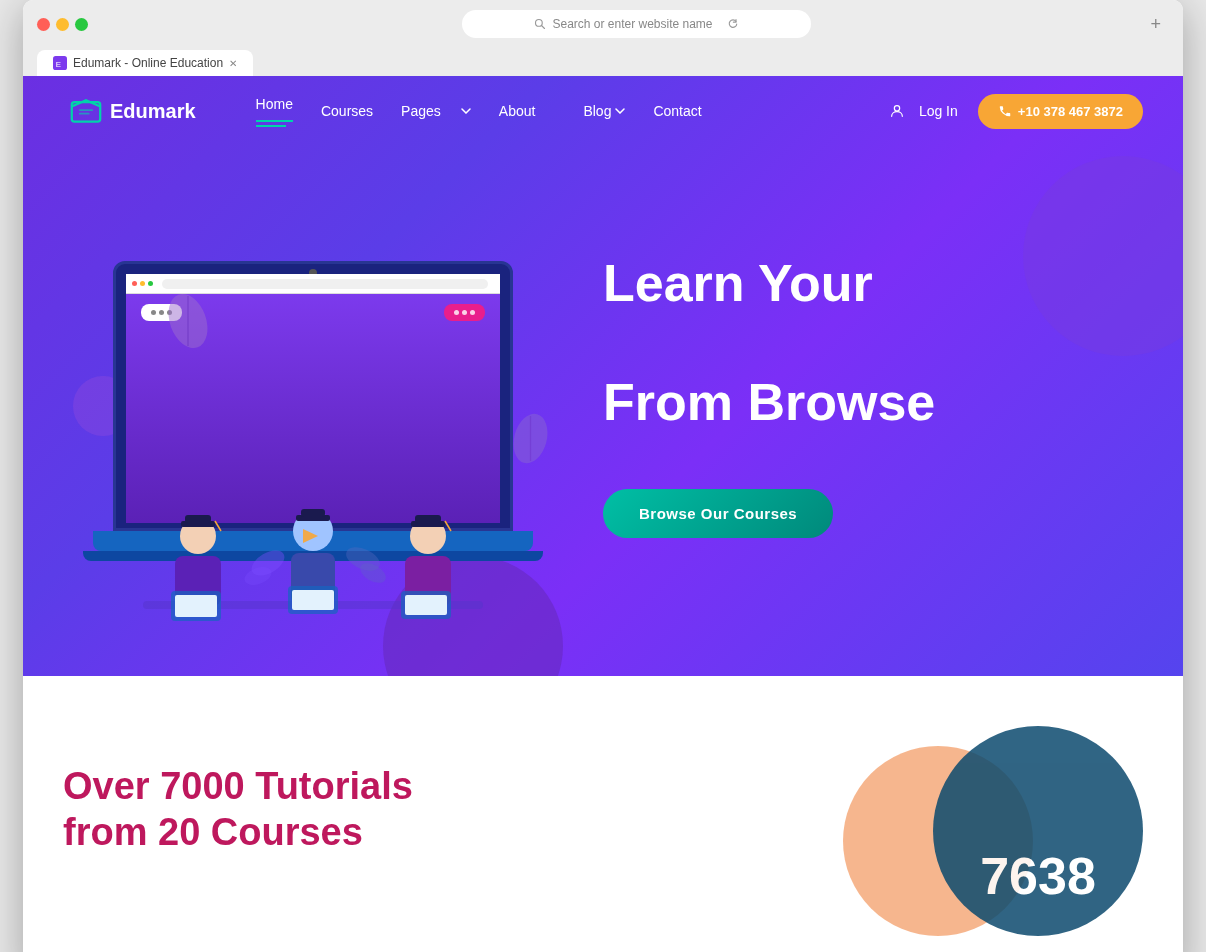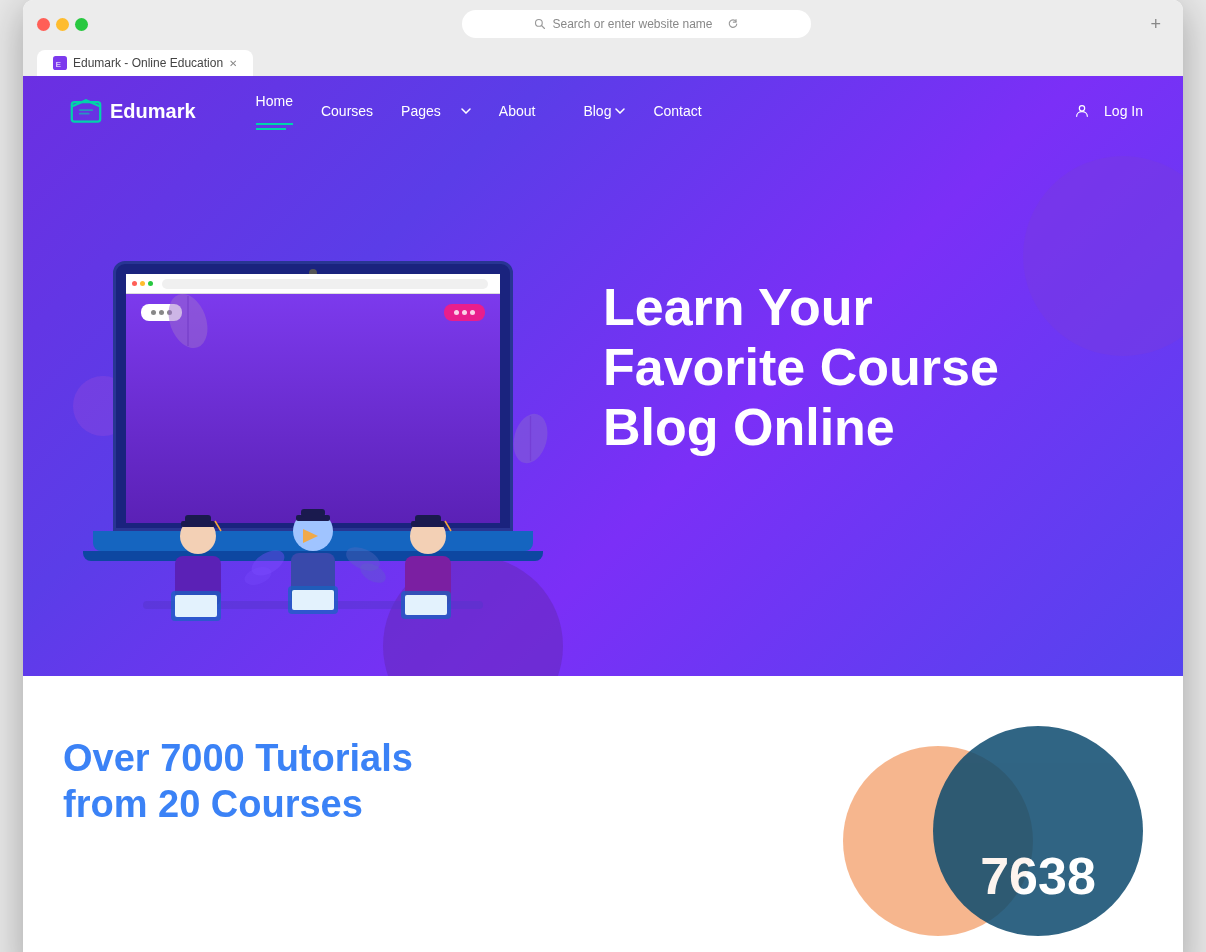--- a/index.html
+++ b/index.html
@@ -128,21 +128,21 @@
       color: #fff;
       text-decoration: none;
       font-size: 14px;
       font-weight: 500;
       display: flex;
       align-items: center;
       gap: 4px;
     }
     .nav-link.active {
       border-bottom: 2px solid #00d4aa;
-      padding-bottom: 14px;
+      padding-bottom: 8px;
     }
     .nav-right {
       margin-left: auto;
       display: flex;
       align-items: center;
       gap: 20px;
     }
     .login-btn {
       color: #fff;
       text-decoration: none;
@@ -324,22 +324,23 @@
       align-items: flex-start;
       gap: 40px;
       position: relative;
     }
     .stats-text {
       flex: 1;
     }
     .stats-heading {
       font-size: 38px;
       font-weight: 700;
-      color: #3b82f6;
+      color: #be185d;
       line-height: 1.2;
+      margin-top: 28px;
     }
 
     
     .nav-underline {
       width: 30px;
       height: 2px;
       background: #00d4aa;
       margin-top: 3px;
     }
   </style>
@@ -430,20 +431,26 @@
           </div>
 
           <div class="nav-right">
             <a class="login-btn" href="#">
               <svg width="16" height="16" viewBox="0 0 24 24">
                 <circle cx="12" cy="8" r="4" stroke="#fff" stroke-width="1.8" fill="none"></circle>
                 <path d="M4 20c0-4 3.6-7 8-7s8 3 8 7" stroke="#fff" stroke-width="1.8" fill="none" stroke-linecap="round"></path>
               </svg>
               <span>Log In</span>
             </a>
+            <button class="phone-btn">
+              <svg width="14" height="14" viewBox="0 0 24 24">
+                <path d="M6.62 10.79a15.05 15.05 0 006.59 6.59l2.2-2.2a1 1 0 011.01-.24 11.46 11.46 0 003.58.57 1 1 0 011 1v3.5a1 1 0 01-1 1A17 17 0 013 5a1 1 0 011-1h3.5a1 1 0 011 1 11.46 11.46 0 00.57 3.57 1 1 0 01-.25 1.01l-2.2 2.21z" fill="#fff"></path>
+              </svg>
+              <span>+10 378 467 3872</span>
+            </button>
           </div>
 
         </div>
       </nav>
 
       <div class="hero-content">
 
         <div class="hero-illustration">
 
           <div style="position:relative; margin-top:30px;">
@@ -531,23 +538,24 @@
             <svg width="45" height="55" viewBox="0 0 50 60">
               <ellipse cx="25" cy="30" rx="18" ry="28" fill="#8b6bce" transform="rotate(15 25 30)"></ellipse>
               <line x1="25" y1="5" x2="25" y2="55" stroke="#7b4db5" stroke-width="1.5"></line>
             </svg>
           </div>
         </div>
 
         <div class="hero-text">
           <h1 class="hero-heading">
             <span>Learn Your</span><br>
-            <span>Favorite Course</span><br>
-            <span>Blog Online</span>
+            <br>
+            <span>From Browse</span>
           </h1>
+          <button class="browse-btn">Browse Our Courses</button>
         </div>
 
       </div>
     </div>
 
     <div class="stats-section" style="min-height:200px;">
       <div class="stats-text">
         <h2 class="stats-heading">
           <span>Over 7000 Tutorials</span><br>
           <span>from 20 Courses</span>

